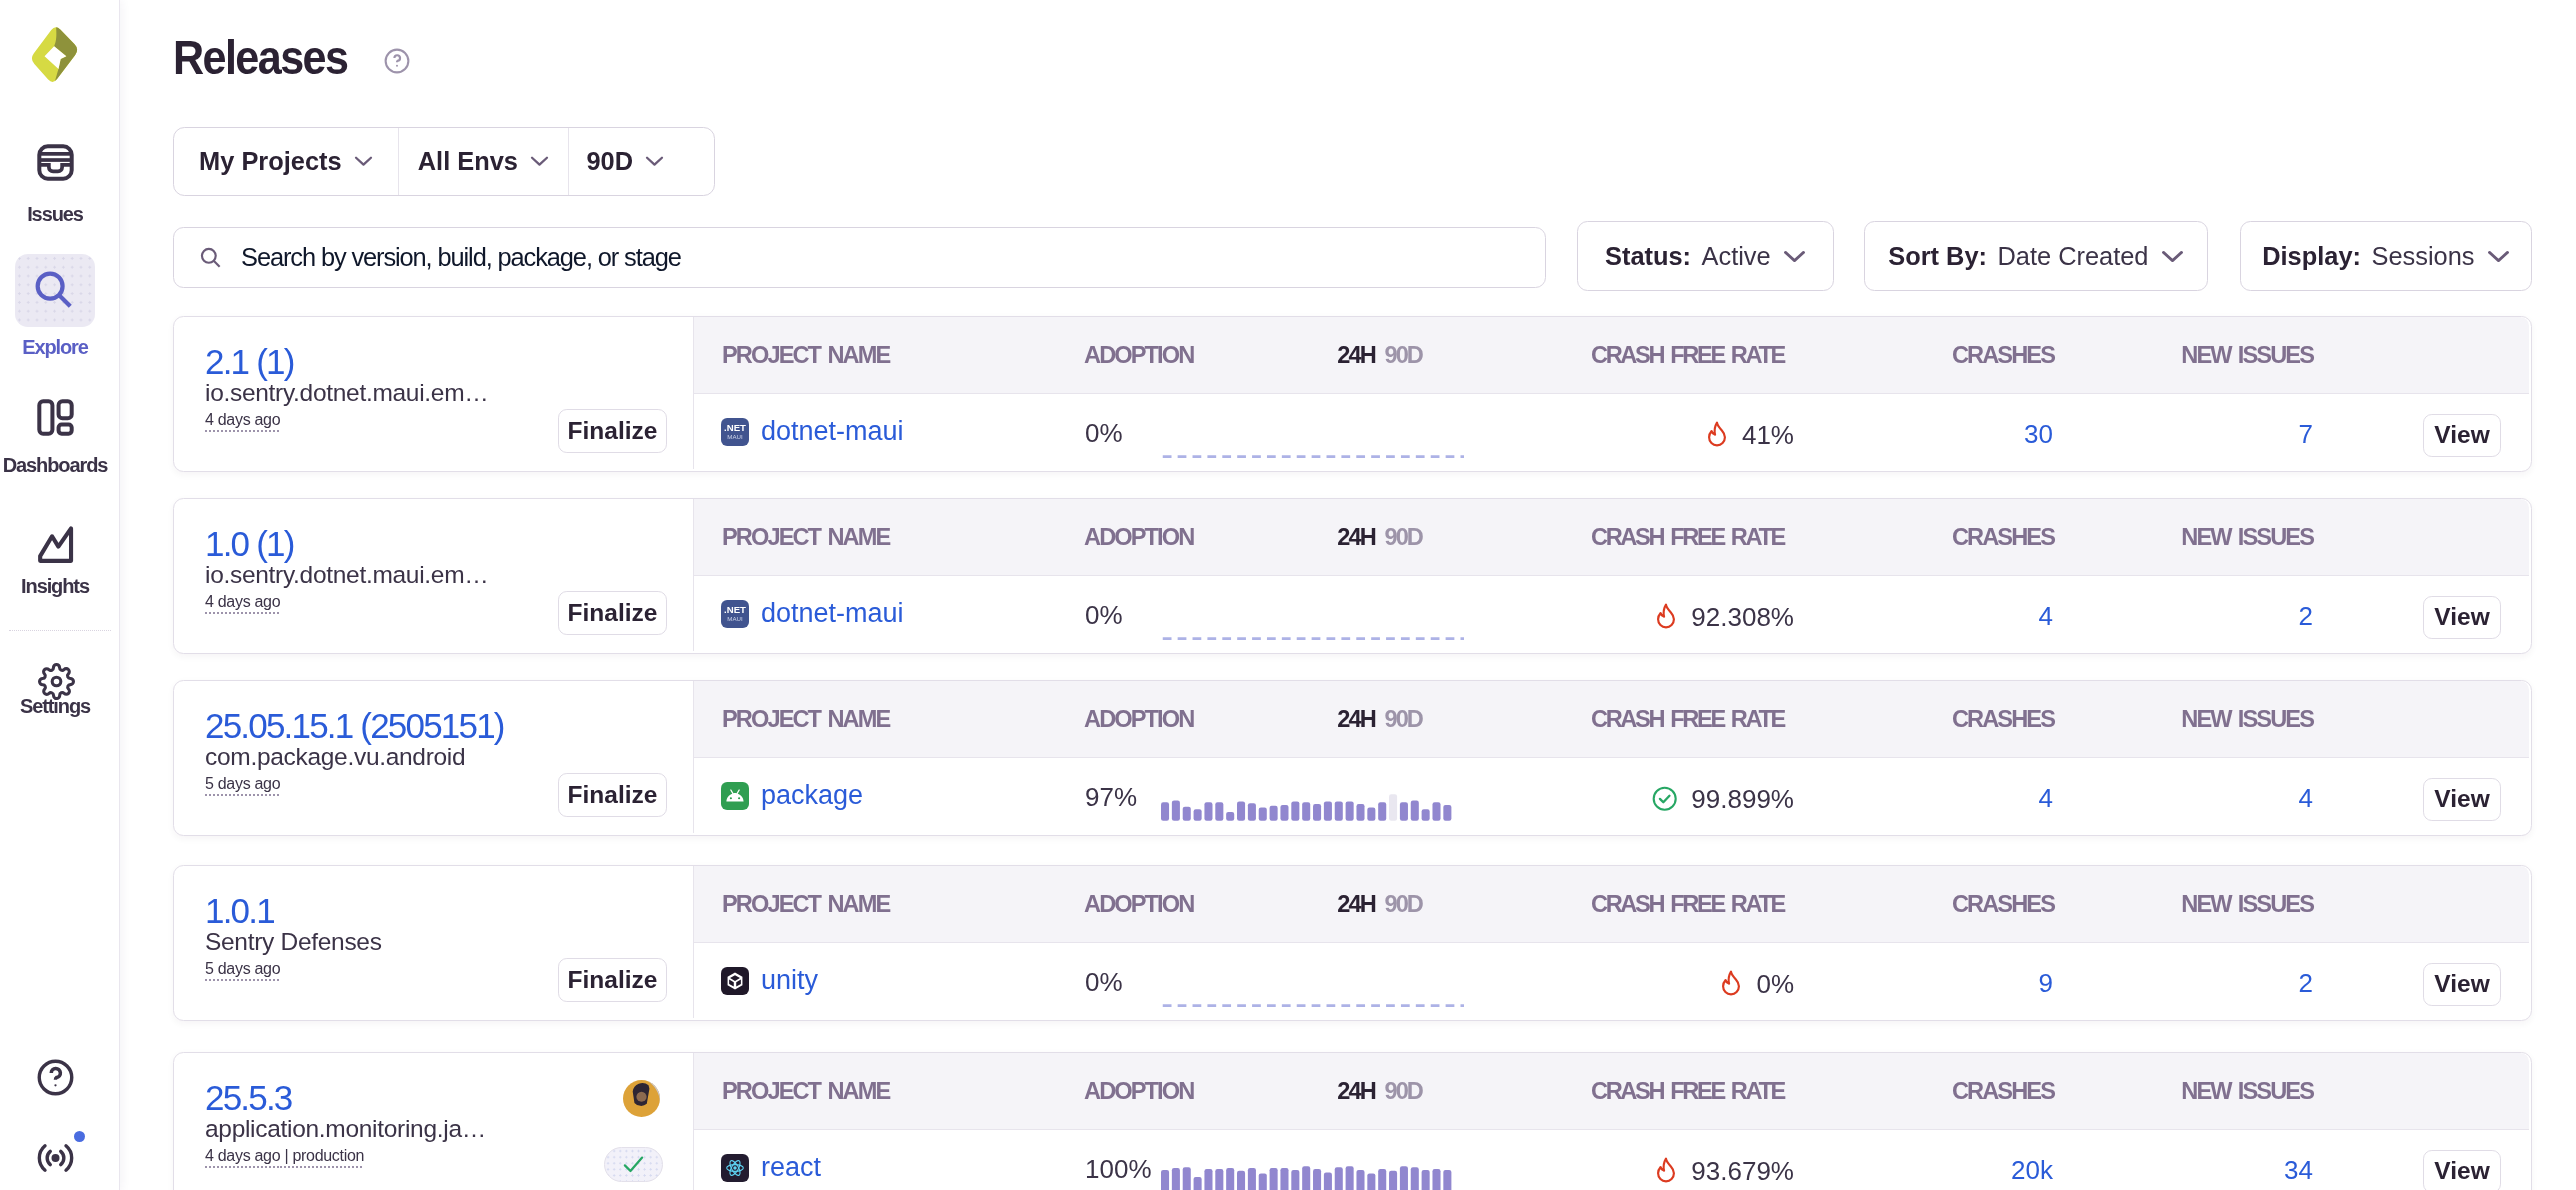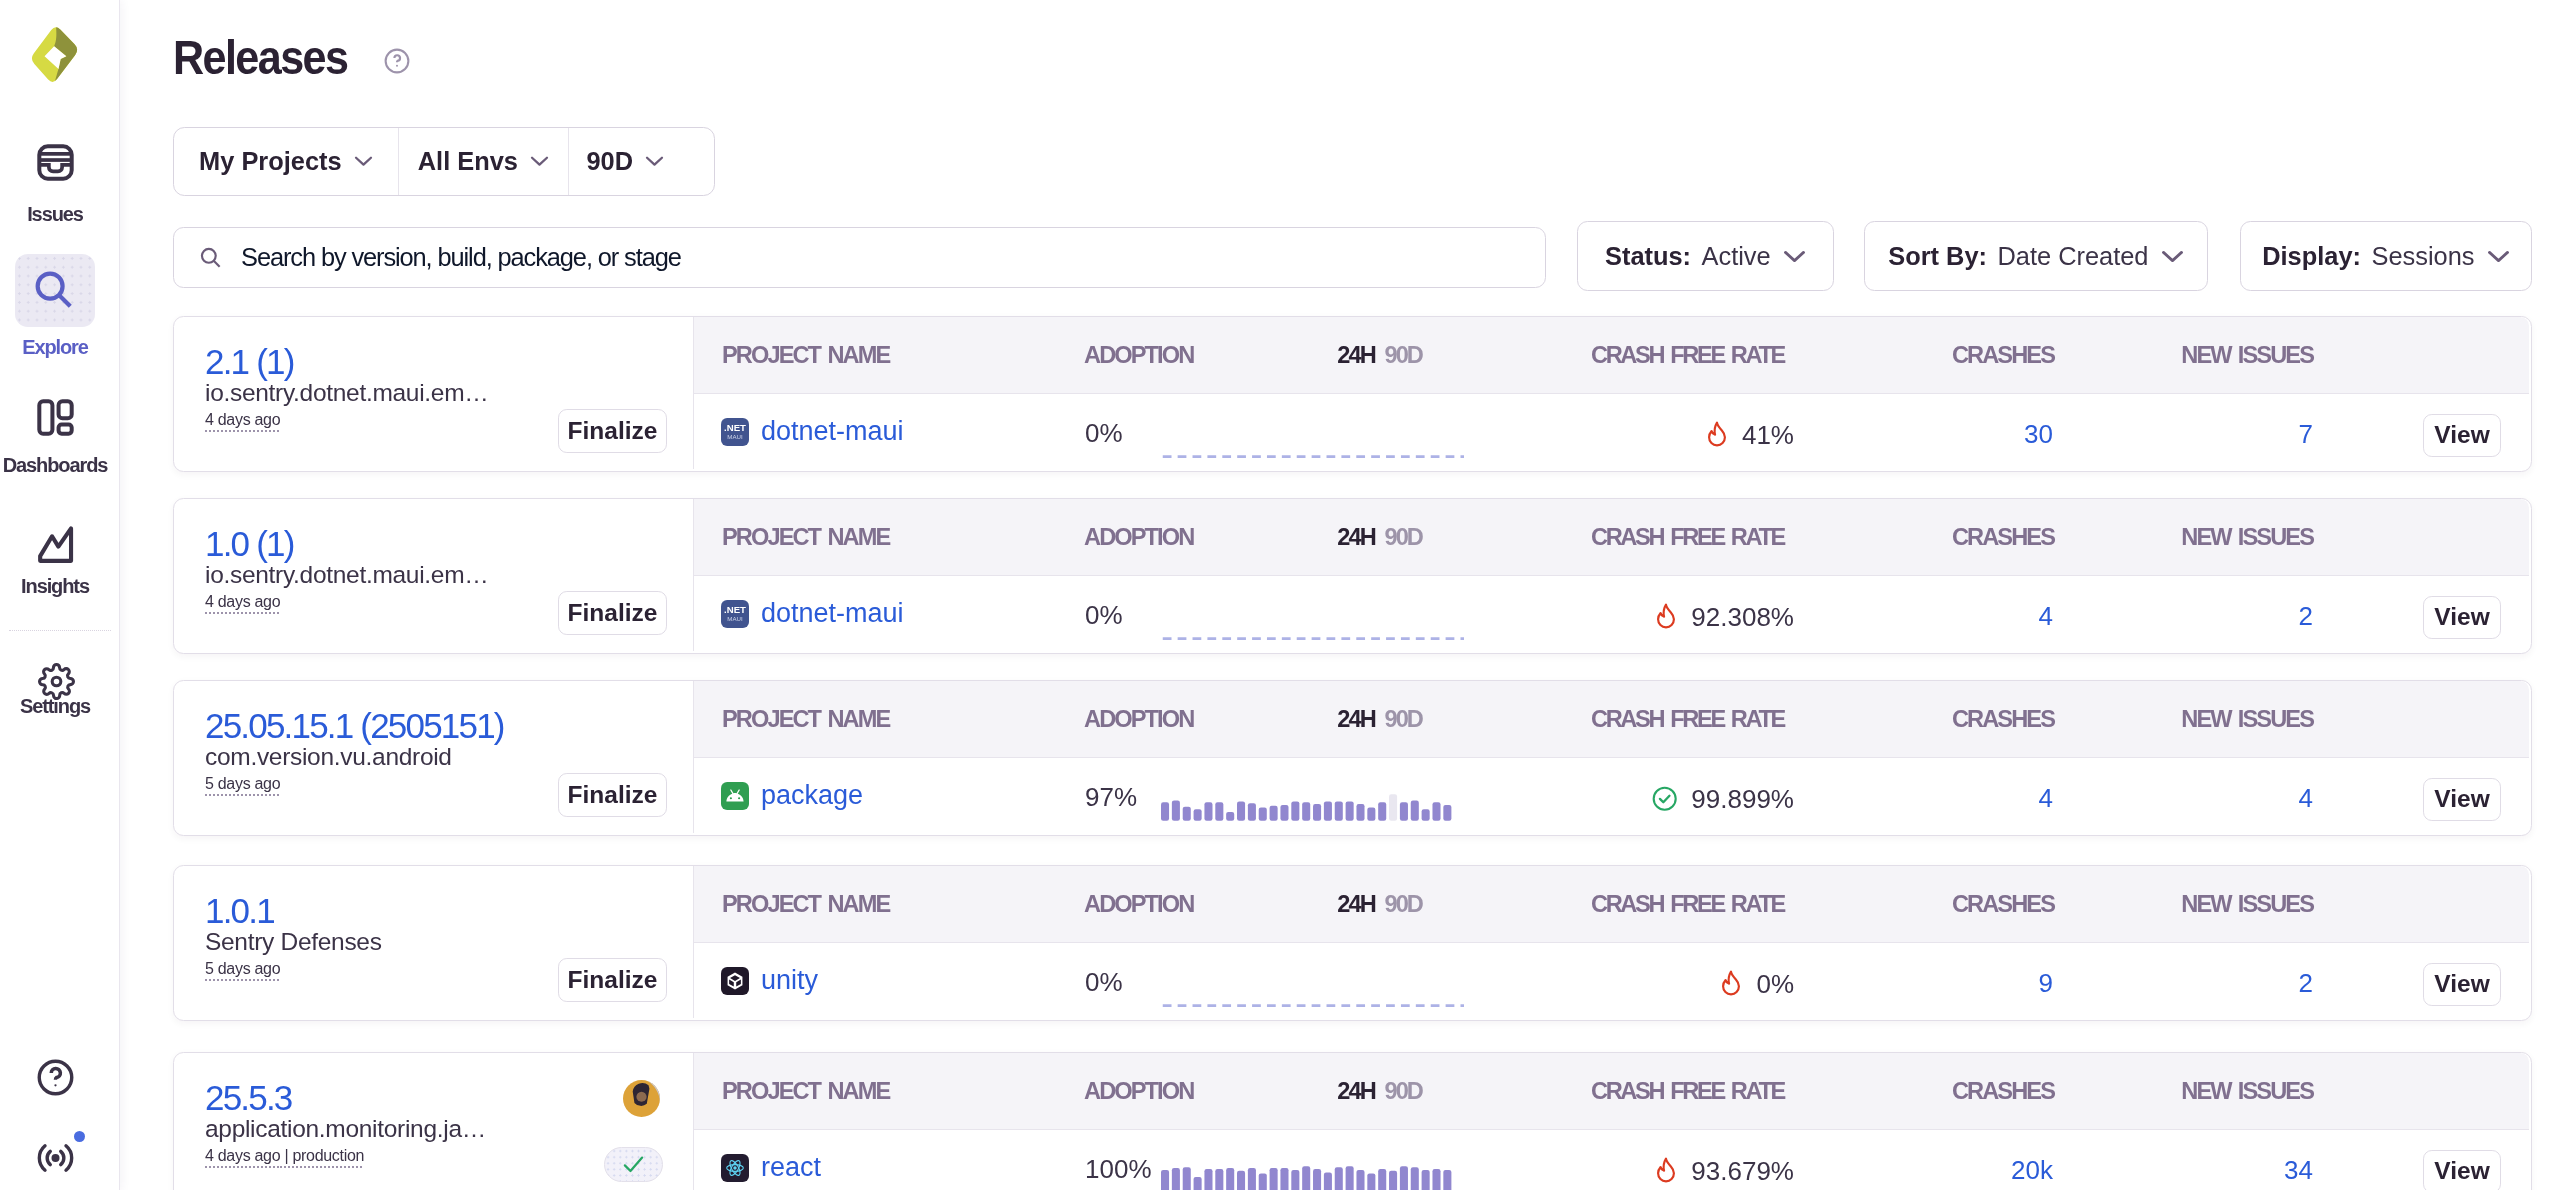--- a/index.html
+++ b/index.html
@@ -247,21 +247,21 @@
 </svg><span>92.308%</span></div>
 <div class="crash">4</div>
 <div class="newiss">2</div>
 <div class="viewbtn">View</div>
 </div>
 </div>
 </div>
 <div class="card" style="top:680px;">
 <div class="leftpane">
 <div class="ver">25.05.15.1 (2505151)</div>
-<div class="pkg">com.version.vu.android</div>
+<div class="pkg">com.package.vu.android</div>
 <div class="dat">5 days ago</div>
 <div class="finalize">Finalize</div>
 </div>
 <div class="tbl">
 <div class="thead">
   <div class="th" style="left:28px;">PROJECT NAME</div>
   <div class="th" style="left:390px;">ADOPTION</div>
   <div class="th" style="right:1107px;"><span style="color:#2b2233;">24H</span><span style="color:#9d94a9; margin-left:9.6px;">90D</span></div>
   <div class="th" style="right:745px; letter-spacing:-2.3px;">CRASH FREE RATE</div>
   <div class="th" style="right:475px;">CRASHES</div>

